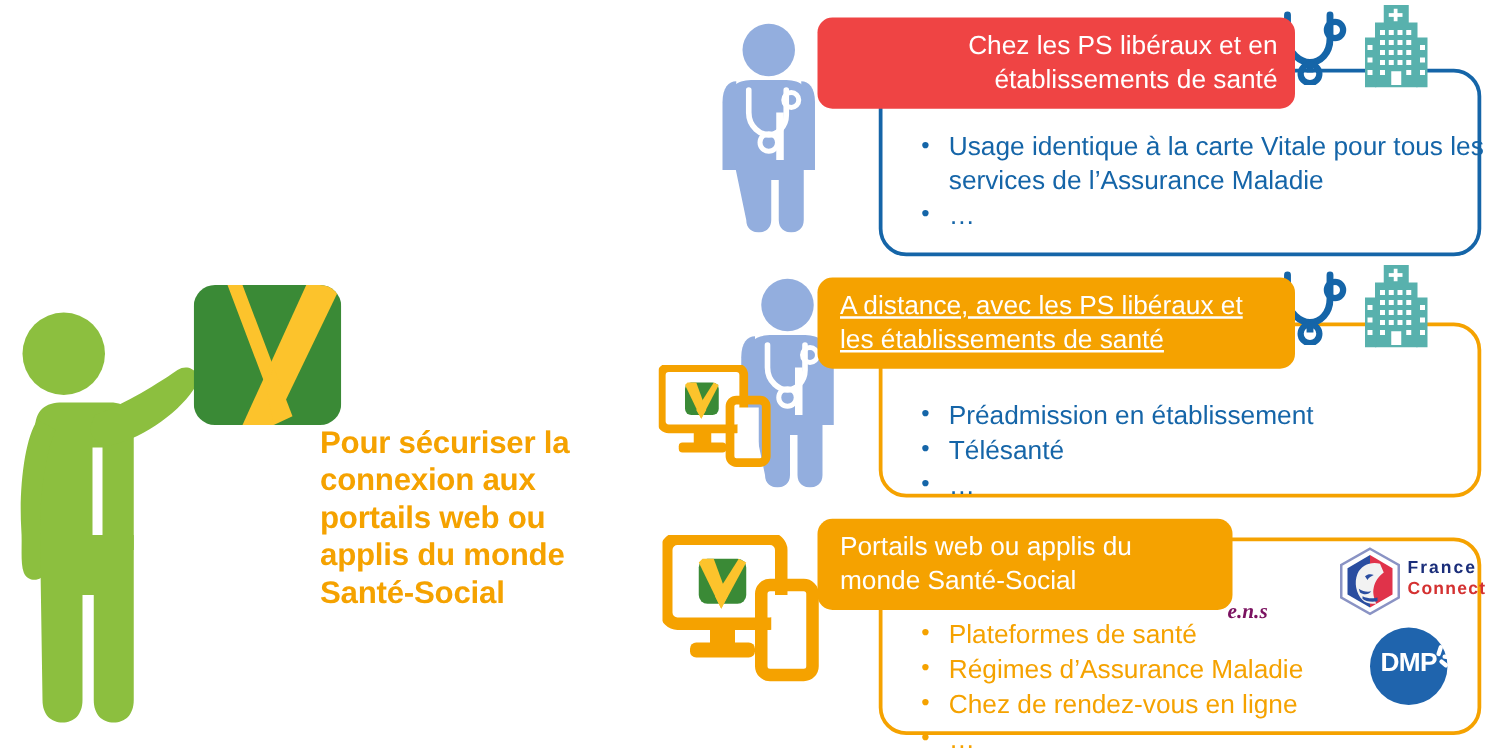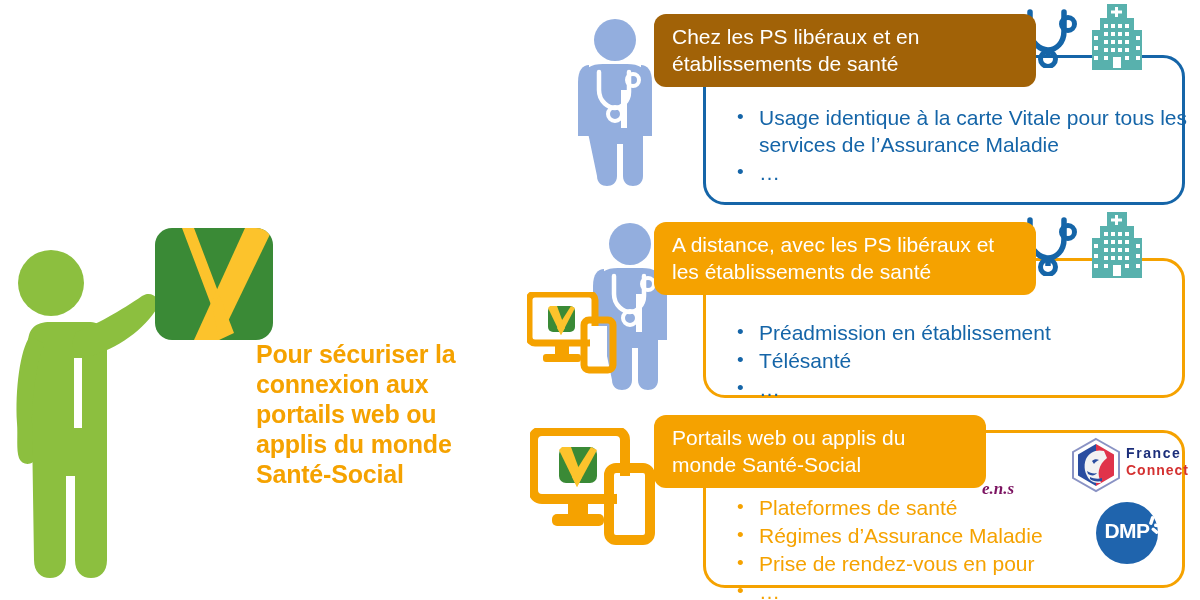--- a/index.html
+++ b/index.html
@@ -37,25 +37,25 @@
   .bullets li{
     font-size:21px;line-height:27px;position:relative;padding-left:30px;margin-bottom:1px;
   }
   .bullets li:before{
     content:"\2022";position:absolute;left:8px;top:-1px;font-size:19px;
   }
   .blue-text{color:#1565a8;}
   .orange-text{color:#f5a200;}
 
   #card1-body{left:703px;top:55px;width:482px;height:150px;border-color:#1565a8;}
-  #card1-head{left:654px;top:14px;width:382px;background:#a16207;}
+  #card1-head{left:654px;top:14px;width:382px;background:#ef4444;text-align:right;}
   #card1-list{position:absolute;left:713px;top:88px;width:470px;}
 
   #card2-body{left:703px;top:258px;width:482px;height:140px;border-color:#f5a200;}
-  #card2-head{left:654px;top:222px;width:382px;background:#f5a200;}
+  #card2-head{left:654px;top:222px;width:382px;background:#f5a200;text-decoration:underline;}
   #card2-list{position:absolute;left:713px;top:303px;width:470px;}
 
   #card3-body{left:703px;top:430px;width:482px;height:158px;border-color:#f5a200;}
   #card3-head{left:654px;top:415px;width:332px;background:#f5a200;}
   #card3-list{position:absolute;left:713px;top:478px;width:380px;}
 
   
   #green-person{left:10px;top:240px;width:180px;height:350px;}
   #green-vcard{left:155px;top:228px;width:118px;height:112px;}
 
@@ -272,21 +272,21 @@
     </g>
     <rect x="79" y="40" width="41" height="72" rx="7" ry="7" fill="none" stroke="#f5a200" stroke-width="10"></rect>
     <rect x="87" y="48" width="25" height="56" fill="#ffffff"></rect>
   </svg>
 
   <div class="abs card-head" id="card3-head">Portails web ou applis du monde Santé-Social</div>
 
   <ul class="bullets orange-text" id="card3-list">
     <li>Plateformes de santé</li>
     <li>Régimes d’Assurance Maladie</li>
-    <li>Prise de rendez-vous en pour</li>
+    <li>Chez de rendez-vous en ligne</li>
     <li>…</li>
   </ul>
 
   <div class="abs" id="ens-logo">
     <span class="ens-text">e.n.s</span>
   </div>
 
   <div class="abs" id="dmp-logo">
     <svg viewBox="0 0 70 70" style="position:absolute;left:0;top:0;width:70px;height:70px;">
       <circle cx="31" cy="35" r="31" fill="#1f64ad"></circle>

